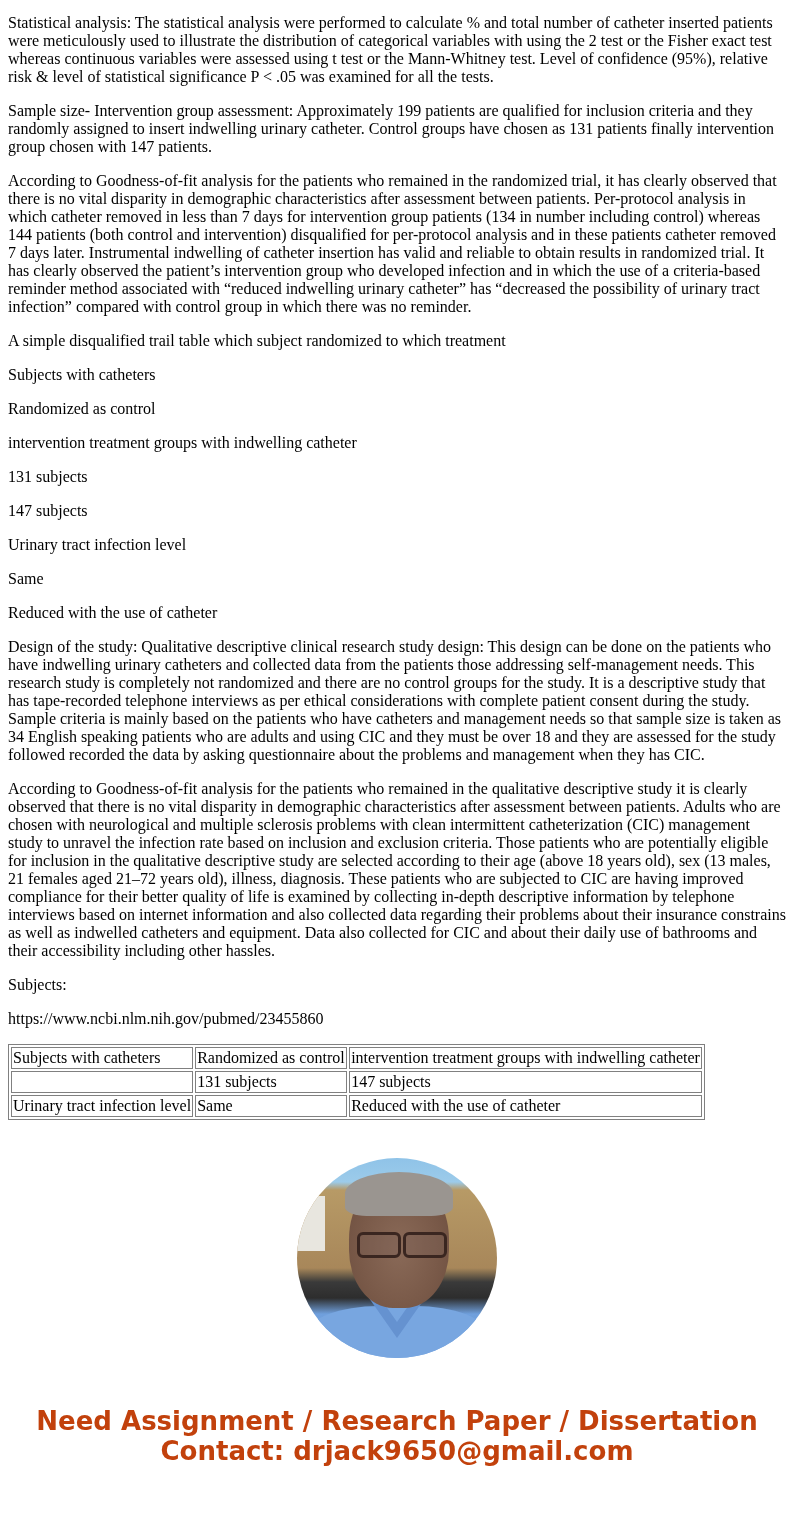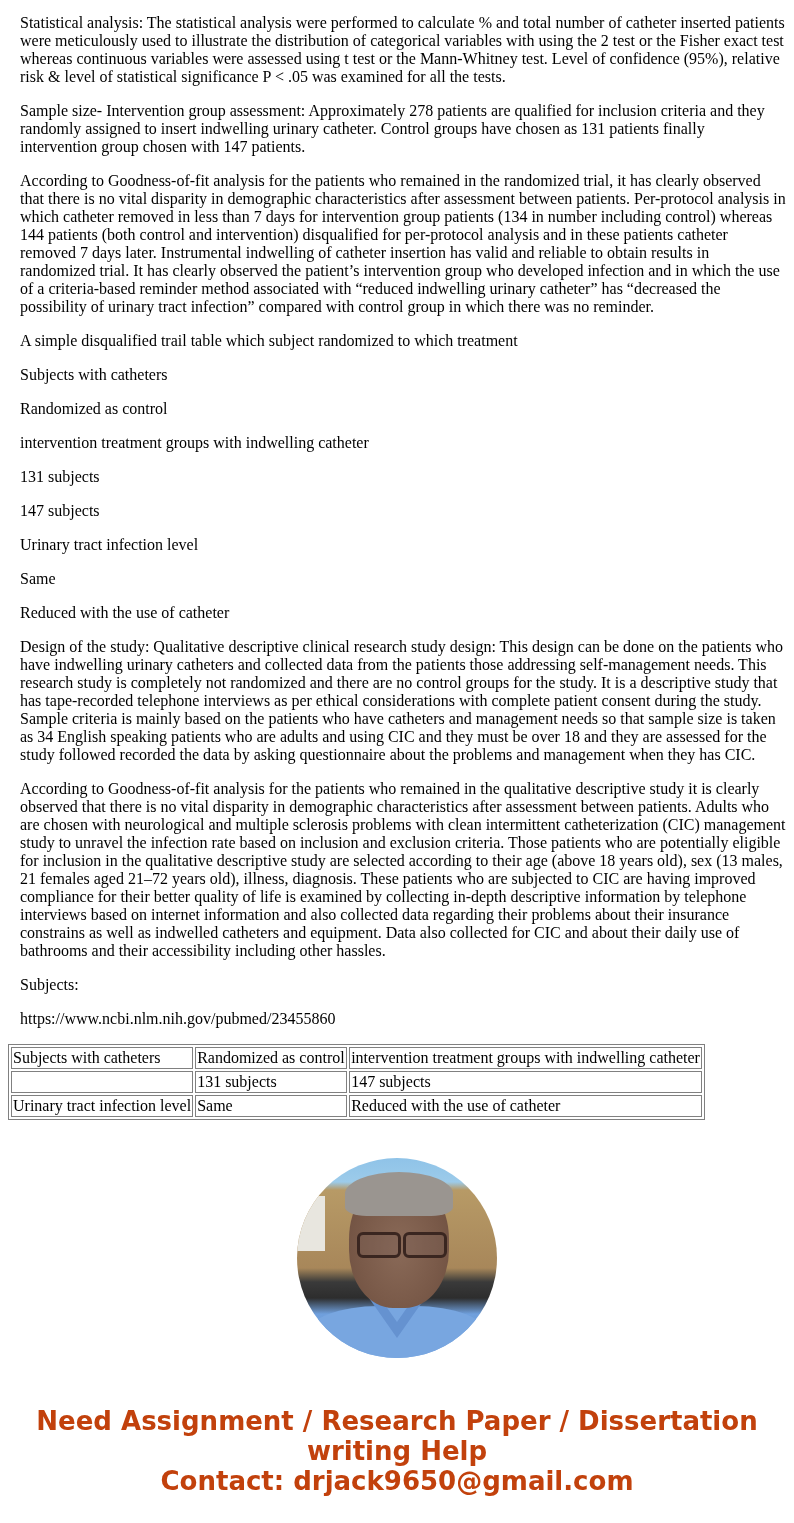--- a/index.html
+++ b/index.html
@@ -7,21 +7,21 @@
       width: 794px;
       min-height: 1523px;
       font-family: "Liberation Serif", serif;
       font-size: 16px;
       line-height: 18px;
       color: #000000;
       box-sizing: border-box;
       padding: 8px 8px 0 8px;
       position: relative;
     }
-    p { margin: 0 0 16px 12px; }
+    p { margin: 0 0 16px 0; }
     p:first-of-type { margin-top: 6px; }
     table.trial {
       border: 1px solid #808080;
       border-collapse: separate;
       border-spacing: 2px;
       margin-top: 0;
       font-family: "Liberation Serif", serif;
       font-size: 16px;
       line-height: 18px;
     }
@@ -85,21 +85,21 @@
       font-size: 26px;
       line-height: 30px;
       color: #c2410c;
     }
     .footer div { display: block; }
   </style>
 </head>
 <body>
 
 <p>Statistical analysis: The statistical analysis were performed to calculate % and total number of catheter inserted patients were meticulously used to illustrate the distribution of categorical variables with using the 2 test or the Fisher exact test whereas continuous variables were assessed using t test or the Mann-Whitney test. Level of confidence (95%), relative risk &amp; level of statistical significance P &lt; .05 was examined for all the tests.</p>
-<p>Sample size- Intervention group assessment: Approximately 278 patients are qualified for inclusion criteria and they randomly assigned to insert indwelling urinary catheter. Control groups have chosen as 131 patients finally intervention group chosen with 147 patients.</p>
+<p>Sample size- Intervention group assessment: Approximately 199 patients are qualified for inclusion criteria and they randomly assigned to insert indwelling urinary catheter. Control groups have chosen as 131 patients finally intervention group chosen with 147 patients.</p>
 <p>According to Goodness-of-fit analysis for the patients who remained in the randomized trial, it has clearly observed that there is no vital disparity in demographic characteristics after assessment between patients. Per-protocol analysis in which catheter removed in less than 7 days for intervention group patients (134 in number including control) whereas 144 patients (both control and intervention) disqualified for per-protocol analysis and in these patients catheter removed 7 days later. Instrumental indwelling of catheter insertion has valid and reliable to obtain results in randomized trial. It has clearly observed the patient’s intervention group who developed infection and in which the use of a criteria-based reminder method associated with “reduced indwelling urinary catheter” has “decreased the possibility of urinary tract infection” compared with control group in which there was no reminder.</p>
 <p>A simple disqualified trail table which subject randomized to which treatment</p>
 <p>Subjects with catheters</p>
 <p>Randomized as control</p>
 <p>intervention treatment groups with indwelling catheter</p>
 <p>131 subjects</p>
 <p>147 subjects</p>
 <p>Urinary tract infection level</p>
 <p>Same</p>
 <p>Reduced with the use of catheter</p>
@@ -135,15 +135,14 @@
     <div class="collar"></div>
     <div class="head"></div>
     <div class="hair"></div>
     <div class="glasses-l"></div>
     <div class="glasses-r"></div>
   </div>
 </div>
 
 <div class="footer">
   <div>Need Assignment / Research Paper / Dissertation</div>
-  <div>writing Help</div>
   <div>Contact: drjack9650@gmail.com</div>
 </div>
 
 </body></html>

